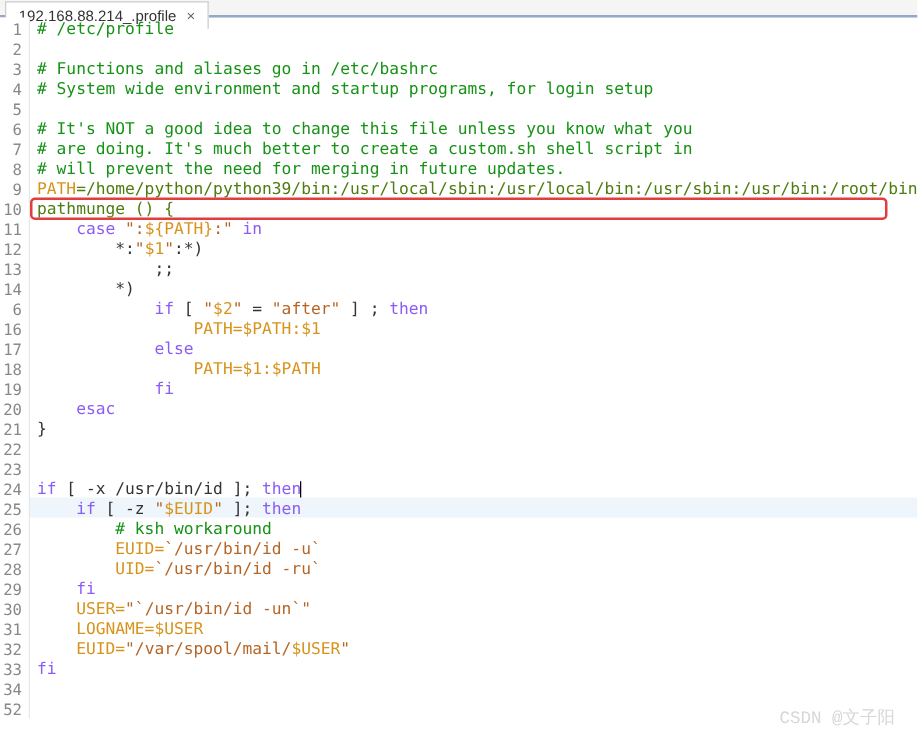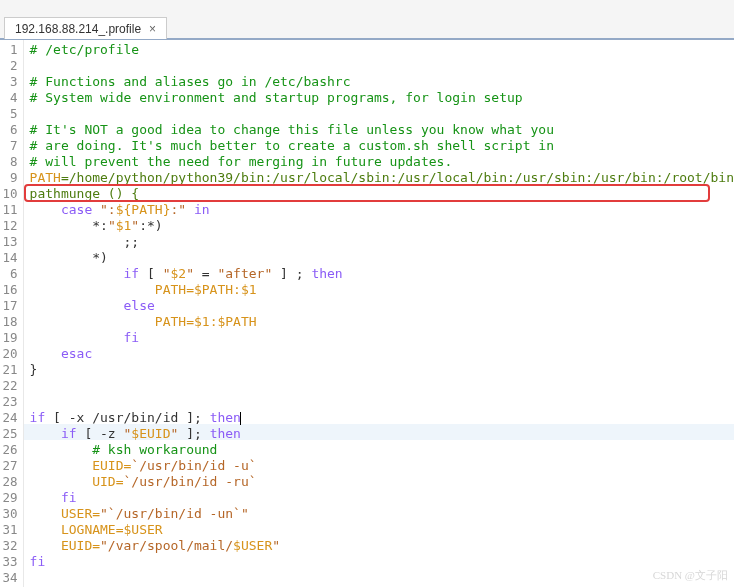--- a/index.html
+++ b/index.html
@@ -1,32 +1,32 @@
 <!DOCTYPE html>
 <html><head>
 <meta charset="utf-8">
 <style>
 *{margin:0;padding:0;box-sizing:border-box}
 body{font-family:Consolas,Menlo,monospace;font-size:13px;background:#fff;color:#333;width:734px;height:587px;overflow:hidden;position:relative}
-.tabbar{height:40px;border-bottom:2px solid #94a9c6;background:#f5f5f5;display:flex;align-items:flex-end;padding-left:4px}
+.tabbar{height:14px;border-bottom:2px solid #94a9c6;background:#f5f5f5;display:flex;align-items:flex-start;padding-left:4px}
 .tab{background:#fff;border:1px solid #ccc;border-bottom:none;padding:4px 10px 3px;font-family:Arial,sans-serif;font-size:12px;display:flex;align-items:center;gap:8px;position:relative;top:1px}
 .tab .close{font-size:12px;color:#666;cursor:pointer;line-height:1}
 .editor{display:flex;height:calc(100% - 26px);position:relative}
 .gutter{width:28px;background:#fff;border-right:1px solid #e8e8e8;text-align:right;padding-right:5px;font-size:12.5px;color:#888;line-height:16px;padding-top:2px;user-select:none}
 .code{flex:1;padding-left:6px;padding-top:2px;line-height:16px;position:relative}
 .line{white-space:pre;height:16px}
 .c{color:#169316}
 .k{color:#8b5cf6}
 .s{color:#b56627}
 .v{color:#d7931b}
 .p{color:#4d7c0f}
 .hl{position:absolute;left:24px;top:144px;width:686px;height:18px;border:2.5px solid #e23c3c;border-radius:4px;pointer-events:none}
 .currentline{background:#eef5fb;position:absolute;left:0;top:384px;height:16px;width:100%;z-index:-1}
 .cursor{border-left:1.5px solid #000;display:inline-block;height:13px;vertical-align:middle;margin-left:-1px}
-.watermark{position:absolute;right:6px;bottom:4px;font-size:11px;color:#d7d7d7;font-family:Liberation Serif, serif;font-style:normal}
+.watermark{position:absolute;right:18px;bottom:4px;font-size:14px;color:#d7d7d7;font-family:Liberation Mono, monospace;font-style:normal}
 </style>
 </head>
 <body>
 
 <div class="tabbar">
   <div class="tab">
     <span>192.168.88.214_.profile</span>
     <span class="close">×</span>
   </div>
 </div>

